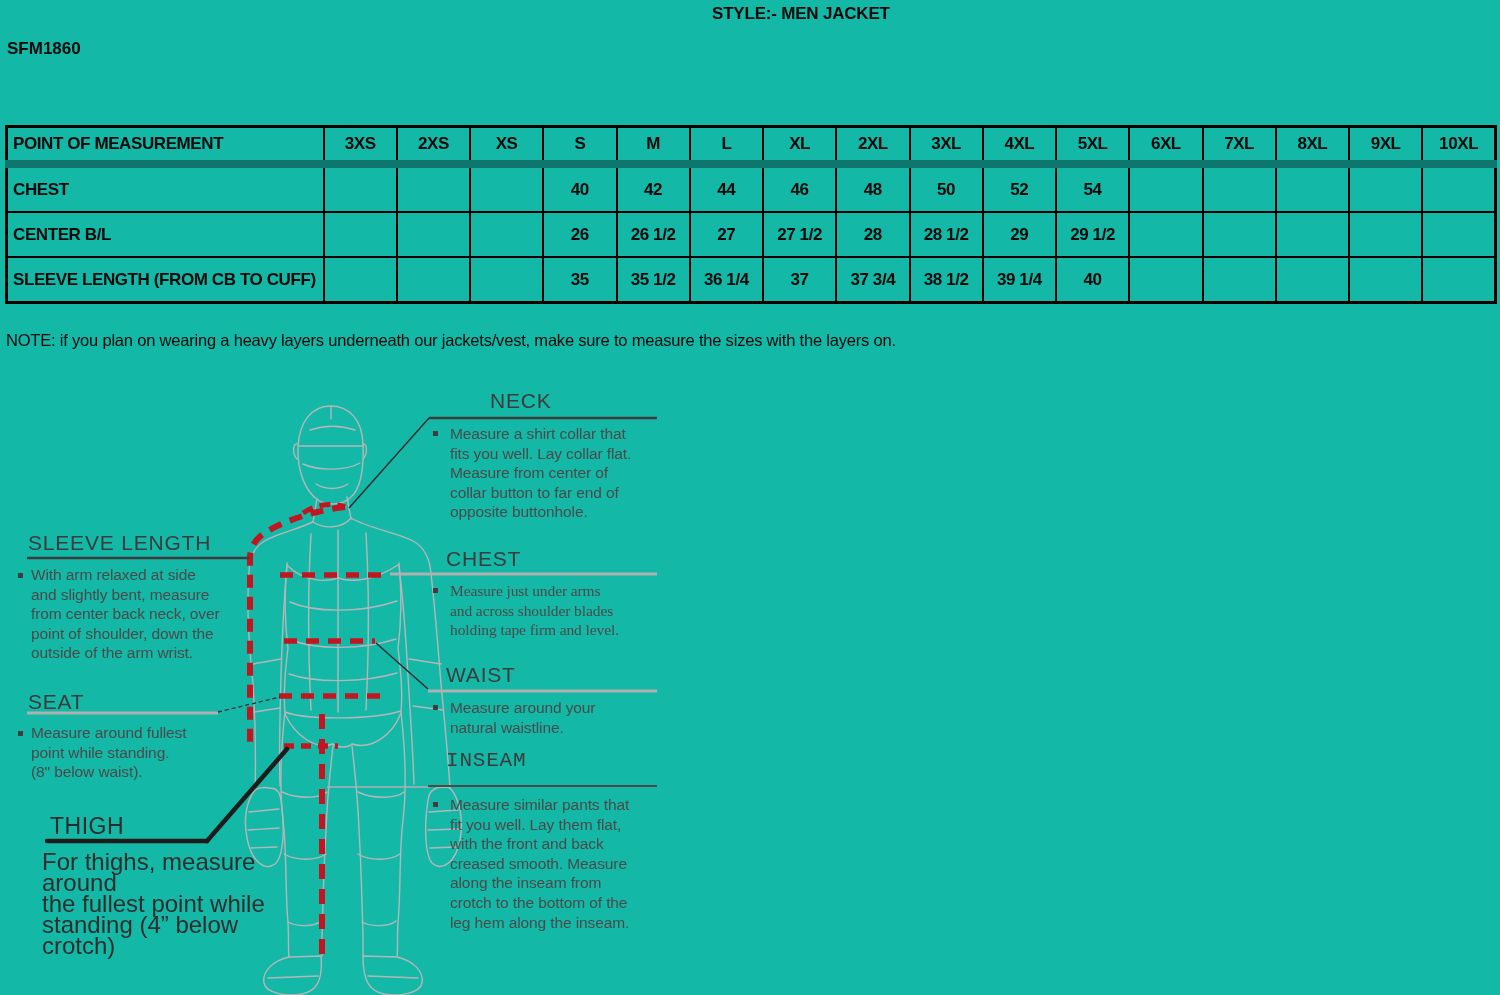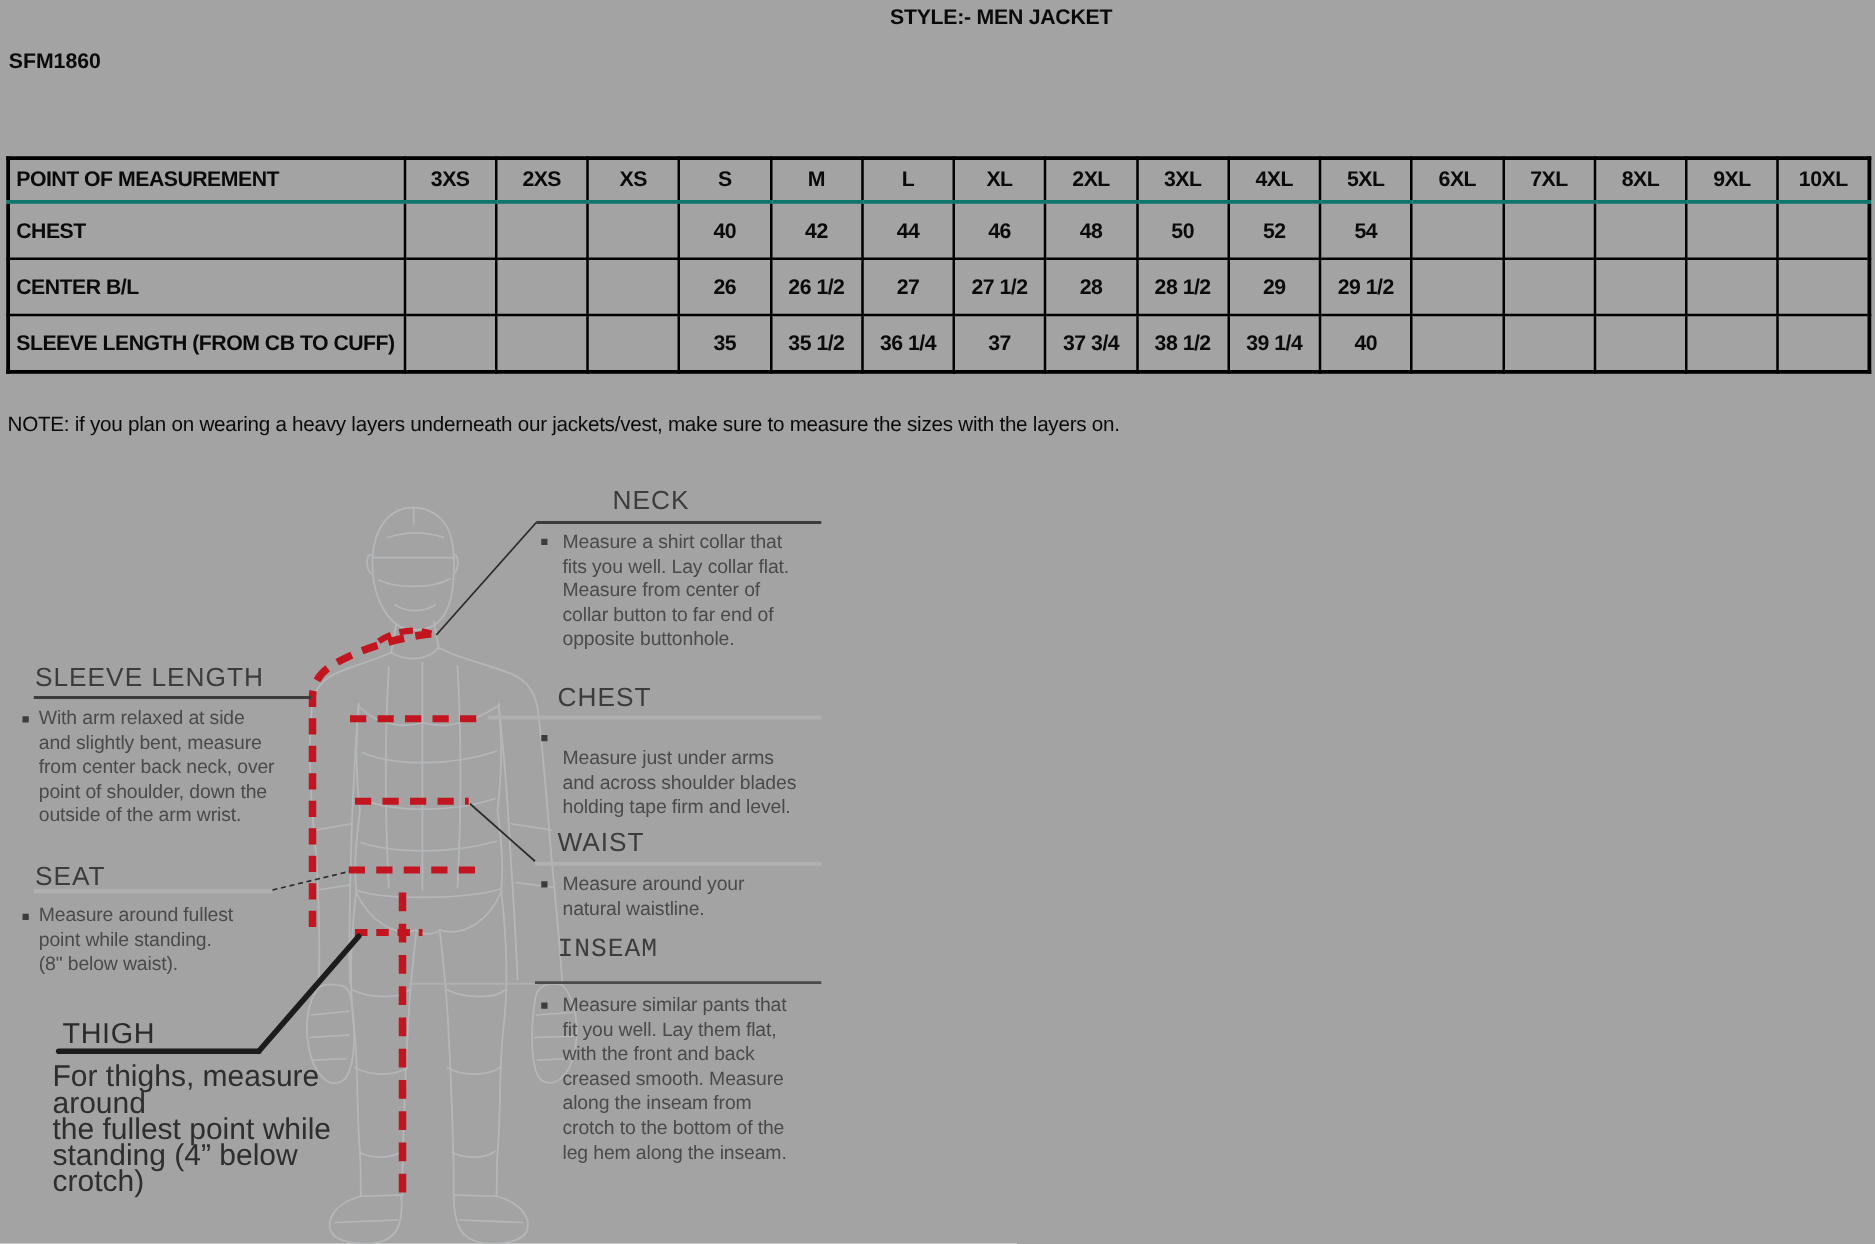--- a/index.html
+++ b/index.html
@@ -1,27 +1,27 @@
 <!DOCTYPE html>
 <html><head>
 <meta charset="utf-8">
 <style>
   html,body{margin:0;padding:0;background:#fff;}
-  #page{position:relative;width:1500px;height:995px;background:#a3a3a3;overflow:hidden;
+  #page{position:relative;width:1500px;height:995px;background:#14b8a6;overflow:hidden;
         font-family:"Liberation Sans",sans-serif;color:#111;}
 
   .doc-title{position:absolute;left:712px;top:4px;font-size:17px;font-weight:bold;
              letter-spacing:-0.2px;color:#0a0a0a;}
   .style-code{position:absolute;left:7px;top:39px;font-size:17px;font-weight:bold;color:#0a0a0a;}
 
   #size-table{position:absolute;left:5px;top:125px;width:1492px;border-collapse:collapse;
               table-layout:fixed;border:3px solid #000;}
   #size-table th,#size-table td{border:2px solid #000;font-size:17px;font-weight:bold;
               letter-spacing:-0.4px;text-align:center;padding:0;overflow:hidden;white-space:nowrap;color:#0a0a0a;}
-  #size-table thead th{height:32px;border-bottom:3px solid #0f766e;margin-left:31px;}
+  #size-table thead th{height:32px;border-bottom:8px solid #0f766e;margin-left:31px;}
   #size-table tbody td{height:43px;}
   #size-table .lbl{text-align:left;padding-left:5px;}
 
   .note-line{position:absolute;left:6px;top:331px;font-size:16.5px;font-weight:normal;
              letter-spacing:-0.2px;color:#0a0a0a;}
 
   #diagram-svg{position:absolute;left:0;top:0;pointer-events:none;}
 
   .sec-title{position:absolute;font-size:21px;letter-spacing:0.8px;color:#3c3c3c;font-weight:400;}
   .body-text{position:absolute;font-size:15.5px;line-height:19.6px;color:#4a4a4a;
@@ -260,21 +260,21 @@
   <div class="sec-title" style="left:446px;top:389px;margin-left:44px;">NECK</div>
   <div class="bullet" style="left:433px;top:431px;"></div>
   <div class="body-text" style="left:450px;top:424px;width:215px;">Measure a shirt collar that
 fits you well. Lay collar flat.
 Measure from center of
 collar button to far end of
 opposite buttonhole.</div>
 
   <div class="sec-title" style="left:446px;top:547px;">CHEST</div>
   <div class="bullet" style="left:433px;top:588px;"></div>
-  <div class="body-text" style="left:450px;top:597px;width:215px;">Measure just under arms
+  <div class="body-text" style="left:450px;top:581px;width:215px;font-family:Liberation Serif, serif;">Measure just under arms
 and across shoulder blades
 holding tape firm and level.</div>
 
   <div class="sec-title" style="left:446px;top:663px;">WAIST</div>
   <div class="bullet" style="left:433px;top:705px;"></div>
   <div class="body-text" style="left:450px;top:698px;width:215px;">Measure around your
 natural waistline.</div>
 
   <div class="sec-title" style="left:446px;top:749px;font-family:Liberation Mono, monospace;">INSEAM</div>
   <div class="bullet" style="left:433px;top:802px;"></div>

